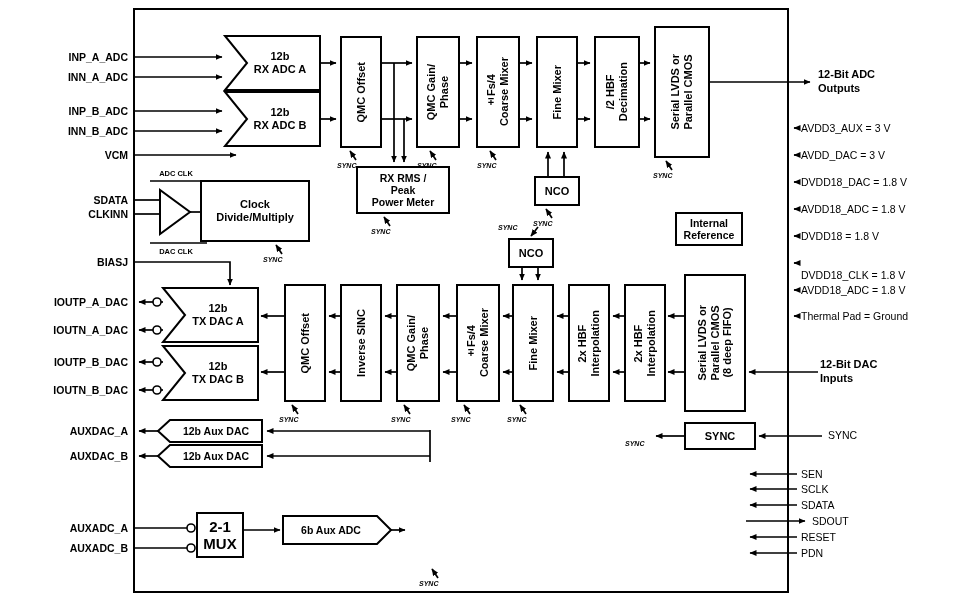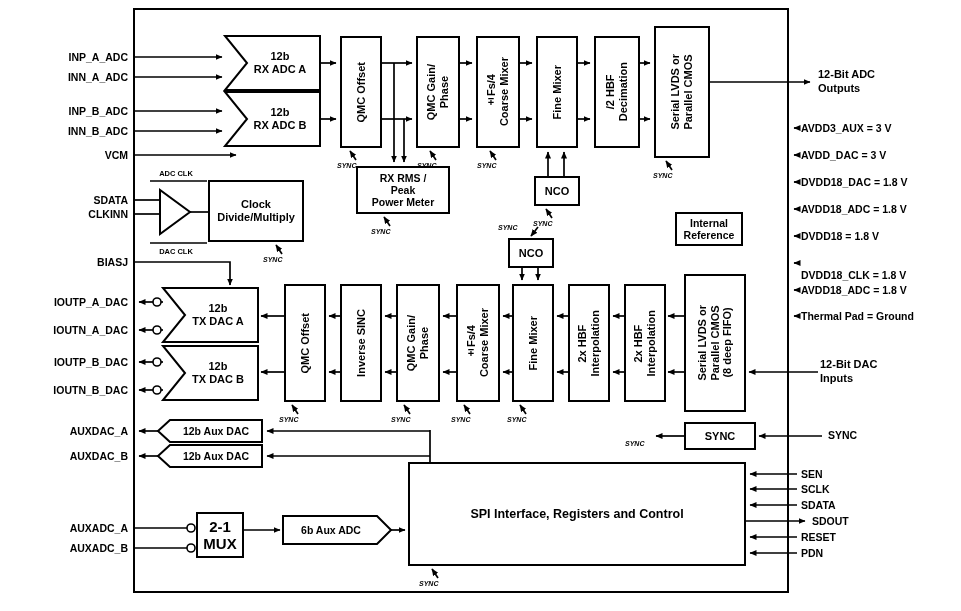--- a/index.html
+++ b/index.html
@@ -12,21 +12,21 @@
   svg.layer .shape { fill:#fff; stroke:#000; stroke-width:2; }
   svg.layer .pc { fill:#fff; stroke:#000; stroke-width:1.6; }
   .blk { position:absolute; background:#fff; border:2px solid #000; display:flex; align-items:center;
          justify-content:center; text-align:center; font-weight:bold; font-size:11px; line-height:1.15;
          white-space:pre-line; }
   .v span { writing-mode:vertical-rl; transform:rotate(180deg); white-space:pre-line; }
   .olabel { position:absolute; display:flex; align-items:center; justify-content:center; text-align:center;
             font-weight:bold; font-size:11px; line-height:1.15; white-space:pre-line; }
   .lp { position:absolute; left:28px; width:100px; text-align:right; font-weight:bold; font-size:10.5px;
         line-height:14px; height:14px; white-space:nowrap; }
-  .rp { position:absolute; left:801px; font-weight:bold; font-size:10.5px; line-height:14px; height:14px; white-space:nowrap; }
+  .rp { position:absolute; left:801px; font-weight:normal; font-size:10.5px; line-height:14px; height:14px; white-space:nowrap; }
   .ann { position:absolute; font-weight:bold; font-size:11px; line-height:1.25; white-space:pre-line; }
   .sync-label { position:absolute; font-weight:bold; font-style:italic; font-size:7px; line-height:8px; }
   .clk-lbl { position:absolute; font-weight:bold; font-size:7.5px; line-height:9px; width:60px; text-align:center; }
 </style>
 </head>
 <body>
 
 <div id="stage">
   <div id="border"></div>
 
@@ -158,21 +158,21 @@
 Coarse Mixer</span></div>
   <div class="blk v" style="left:536px;top:36px;width:42px;height:112px"><span>Fine Mixer</span></div>
   <div class="blk v" style="left:594px;top:36px;width:46px;height:112px"><span>/2 HBF
 Decimation</span></div>
   <div class="blk v" style="left:654px;top:26px;width:56px;height:132px"><span>Serial LVDS or
 Parallel CMOS</span></div>
   <div class="blk" style="left:356px;top:166px;width:94px;height:48px;font-size:10.5px">RX RMS /
 Peak
 Power Meter</div>
   <div class="blk" style="left:534px;top:176px;width:46px;height:30px">NCO</div>
-  <div class="blk" style="left:208px;top:180px;width:96px;height:62px">Clock
+  <div class="blk" style="left:200px;top:180px;width:110px;height:62px">Clock
 Divide/Multiply</div>
   <div class="blk" style="left:675px;top:212px;width:68px;height:34px;font-size:10.5px">Internal
 Reference</div>
   <div class="blk" style="left:508px;top:238px;width:46px;height:30px">NCO</div>
 
   <div class="blk v" style="left:684px;top:274px;width:62px;height:138px"><span>Serial LVDS or
 Parallel CMOS
 (8 deep FIFO)</span></div>
   <div class="blk v" style="left:624px;top:284px;width:42px;height:118px"><span>2x HBF
 Interpolation</span></div>
@@ -180,21 +180,20 @@
 Interpolation</span></div>
   <div class="blk v" style="left:512px;top:284px;width:42px;height:118px"><span>Fine Mixer</span></div>
   <div class="blk v" style="left:456px;top:284px;width:44px;height:118px"><span>±Fs/4
 Coarse Mixer</span></div>
   <div class="blk v" style="left:396px;top:284px;width:44px;height:118px"><span>QMC Gain/
 Phase</span></div>
   <div class="blk v" style="left:340px;top:284px;width:42px;height:118px"><span>Inverse SINC</span></div>
   <div class="blk v" style="left:284px;top:284px;width:42px;height:118px"><span>QMC Offset</span></div>
 
   <div class="blk" style="left:684px;top:422px;width:72px;height:28px">SYNC</div>
-  <div class="blk" style="left:408px;top:462px;width:338px;height:104px;font-size:12.5px">SPI Interface, Registers and Control</div>
   <div class="blk" style="left:196px;top:512px;width:48px;height:46px;font-size:15px">2-1
 MUX</div>
 
   <div class="olabel" style="left:242px;top:42px;width:76px;height:42px">12b
 RX ADC A</div>
   <div class="olabel" style="left:242px;top:98px;width:76px;height:42px">12b
 RX ADC B</div>
   <div class="olabel" style="left:180px;top:294px;width:76px;height:42px">12b
 TX DAC A</div>
   <div class="olabel" style="left:180px;top:352px;width:76px;height:42px">12b

